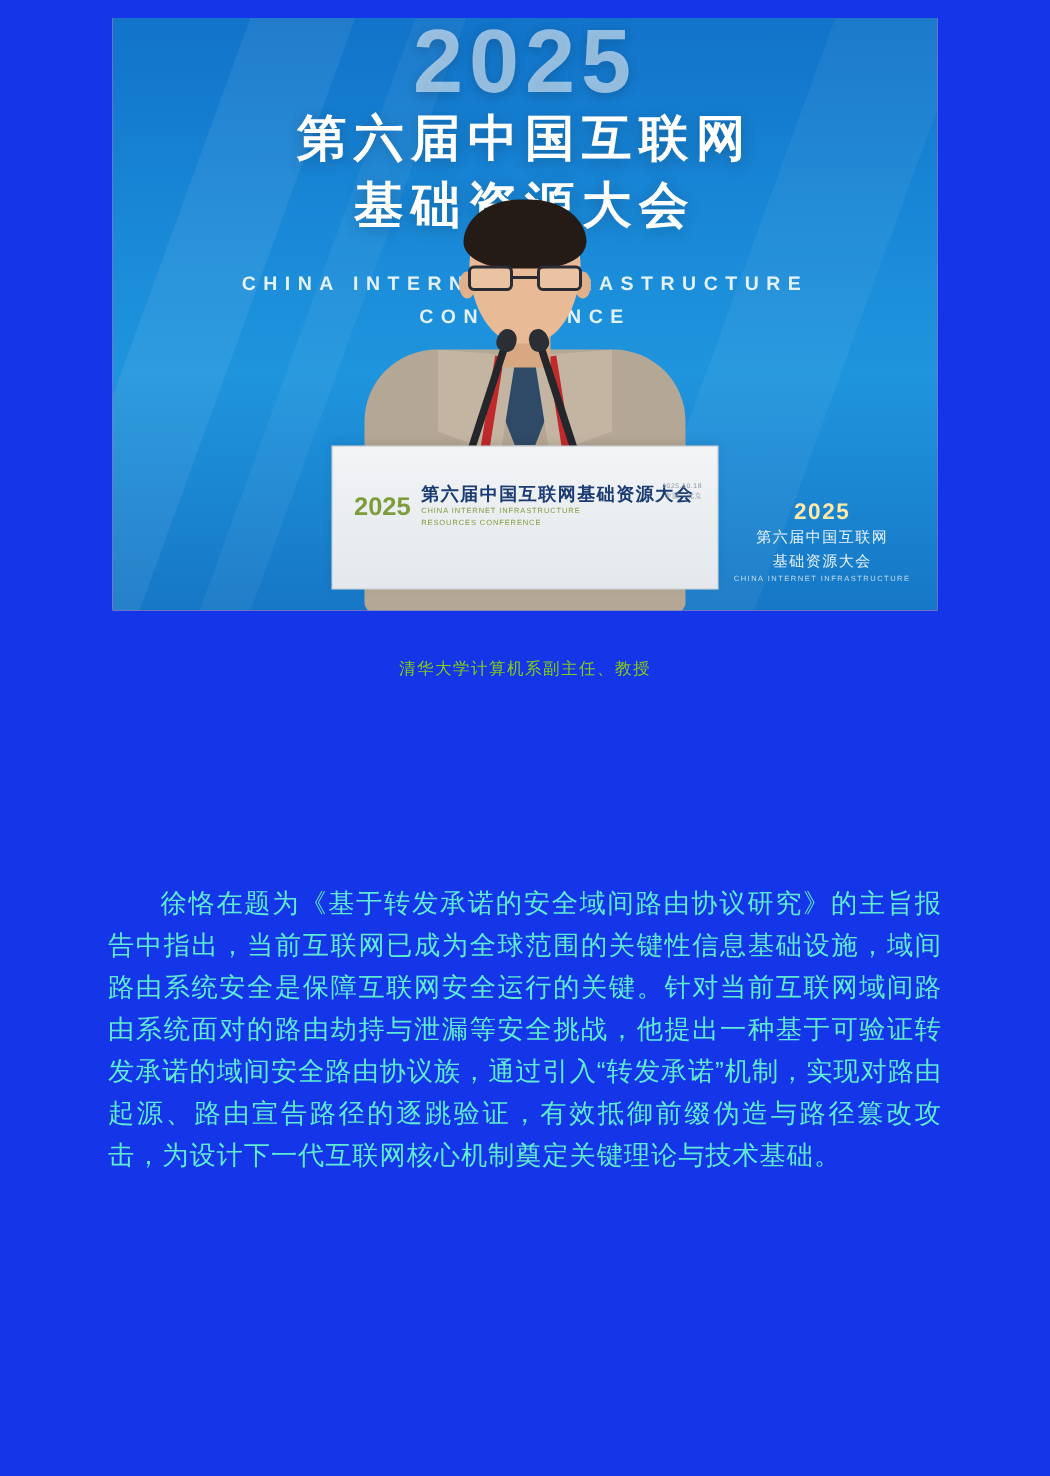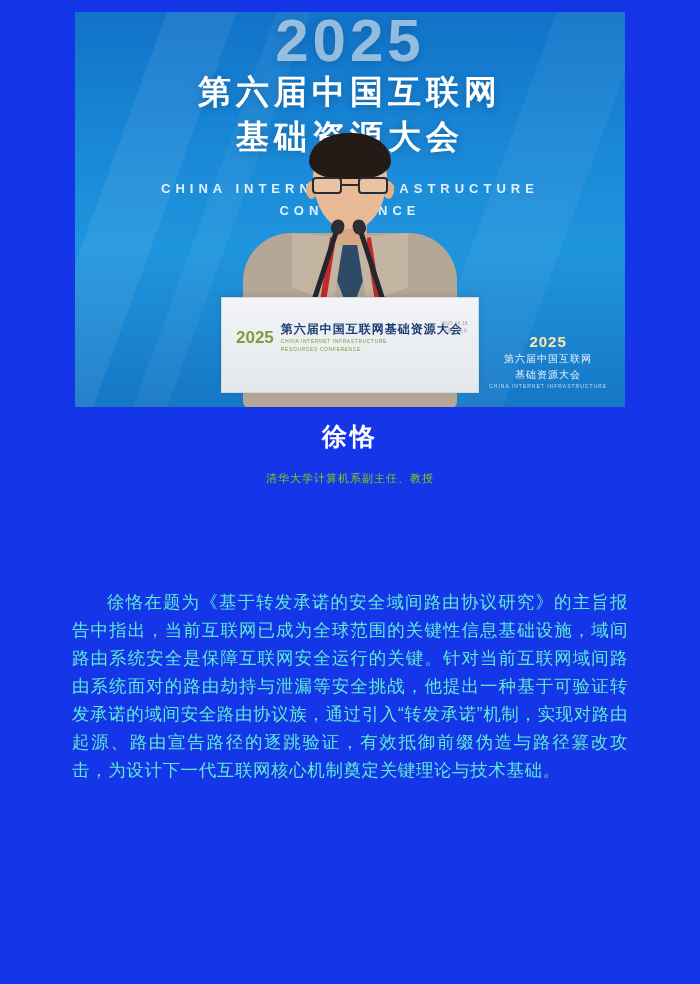--- a/index.html
+++ b/index.html
@@ -398,19 +398,18 @@
       </div>
       <div class="podium-right">
         <div>2025.10.18</div>
         <div>中国 · 北京</div>
       </div>
     </div>
   </div>
 </div>
 
 <div class="name-block">
-  <div class="speaker-name">徐恪</div>
   <div class="speaker-title">清华大学计算机系副主任、教授</div>
 </div>
 
 <div class="article">
   <p>徐恪在题为《基于转发承诺的安全域间路由协议研究》的主旨报告中指出，当前互联网已成为全球范围的关键性信息基础设施，域间路由系统安全是保障互联网安全运行的关键。针对当前互联网域间路由系统面对的路由劫持与泄漏等安全挑战，他提出一种基于可验证转发承诺的域间安全路由协议族，通过引入“转发承诺”机制，实现对路由起源、路由宣告路径的逐跳验证，有效抵御前缀伪造与路径篡改攻击，为设计下一代互联网核心机制奠定关键理论与技术基础。</p>
 </div>
 
 </body></html>

